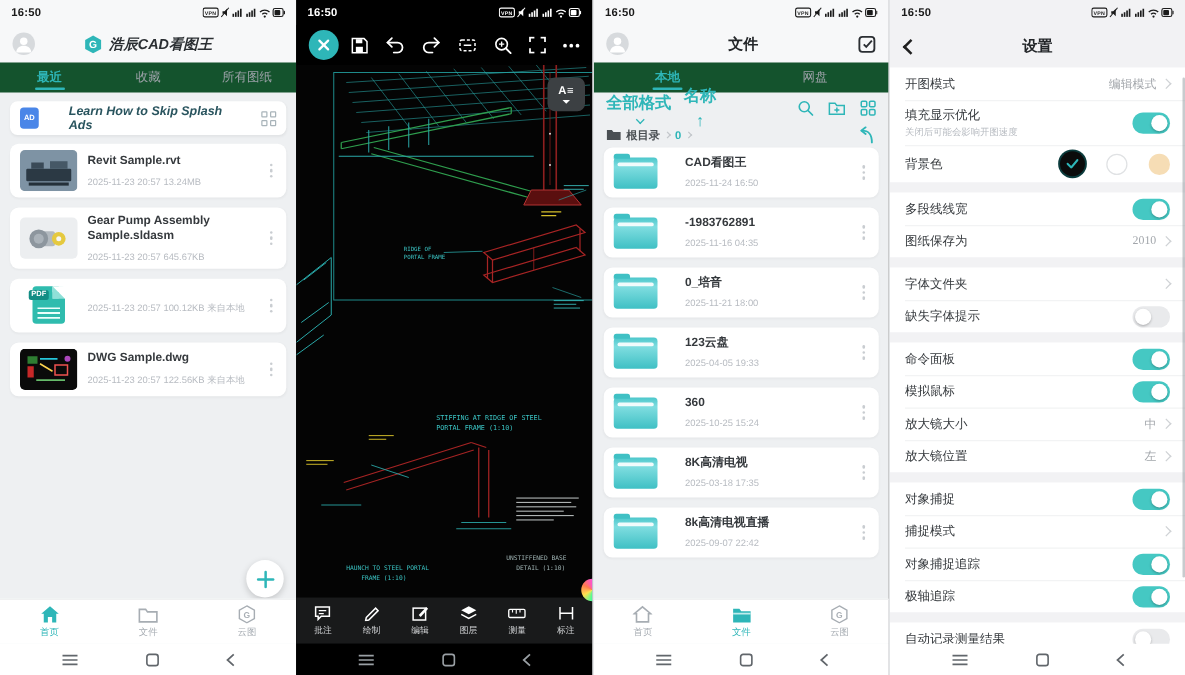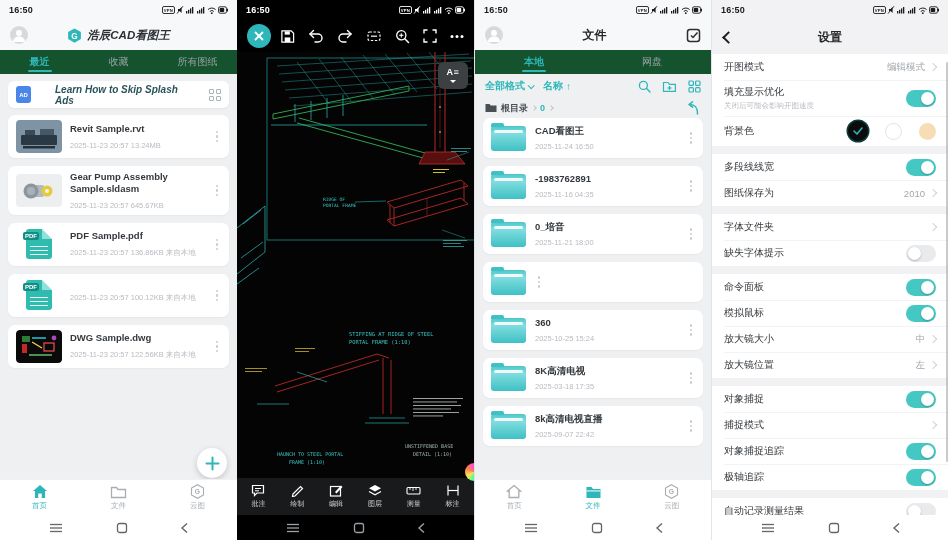--- a/index.html
+++ b/index.html
@@ -86,51 +86,51 @@
     display:flex; align-items:center; padding:0 2px; }
   .ct-item { flex:1; display:flex; flex-direction:column; align-items:center; gap:2px; }
   .ct-label { font-size:7px; color:#d4d6d8; }
   .colorwheel { position:absolute; right:-9px; bottom:34px; width:18px; height:18px; border-radius:50%;
     background:conic-gradient(#ff4fd8,#8a5bff,#37c8ff,#3bff9d,#ffe14f,#ff7a4f,#ff4fd8); }
 
   
   .p3head { height:30px; display:flex; align-items:center; padding:0 10px; background:#f7f8f9; }
   .p3title { flex:1; text-align:center; font-size:12px; font-weight:700; color:#232629; }
   .filterrow { height:24px; display:flex; align-items:center; padding:0 10px; gap:10px; color:#2eb6b8; }
-  .f-txt { font-size:10px; font-weight:600; display:flex; align-items:center; gap:3px; }
+  .f-txt { font-size:13px; font-weight:600; display:flex; align-items:center; gap:3px;flex-direction:column; }
   .chev-dn { width:5px; height:5px; border-right:1.2px solid #2eb6b8; border-bottom:1.2px solid #2eb6b8;
     transform:rotate(45deg) translateY(-1px); }
   .f-icons { margin-left:auto; display:flex; gap:11px; align-items:center; }
   .crumbrow { height:20px; display:flex; align-items:center; padding:0 10px; gap:4px; }
   .crumb-root { font-size:9px; color:#4a4f53; font-weight:600; }
   .crumb-sep { width:4px; height:4px; border-right:1.2px solid #c3c7cb; border-top:1.2px solid #c3c7cb;
     transform:rotate(45deg); }
   .crumb-cur { font-size:9px; color:#2eb6b8; font-weight:600; }
   .up-ic { margin-left:auto; }
   .foldercard { margin:0 8px 8px; background:#fff; border-radius:7px; height:40px; padding:0 8px;
-    display:flex; align-items:center; gap:9px; box-shadow:0 1px 2px rgba(0,0,0,.04); }
+    display:flex; align-items:center; gap:22px; box-shadow:0 1px 2px rgba(0,0,0,.04); }
   .folder-ic { width:35px; height:25px; border-radius:3px; position:relative; flex:0 0 auto;
     background:linear-gradient(180deg,#4cc7cb,#7fdde0 30%,#3fc0c4); }
   .folder-ic::before { content:''; position:absolute; top:-3px; left:0; width:13px; height:4px;
     border-radius:2px 2px 0 0; background:#3fc0c4; }
   .folder-ic::after { content:''; position:absolute; top:4px; left:3px; right:3px; height:3px;
     border-radius:2px; background:rgba(255,255,255,.9); }
 
   
   .p4head { height:34px; display:flex; align-items:center; padding:0 12px; background:#f2f2f4; }
   .backchev { width:9px; height:9px; border-left:2px solid #1f1f1f; border-bottom:2px solid #1f1f1f;
     transform:rotate(45deg); }
   .p4title { flex:1; text-align:center; font-size:12px; font-weight:600; color:#232629; margin-left:-9px; }
   .sgroup { background:#fff; }
   .sgap { height:8px; background:#f2f2f4; }
   .srow { min-height:26px; display:flex; align-items:center; padding:0 12px; position:relative; }
   .srow + .srow::before { content:''; position:absolute; top:0; left:12px; right:0; height:1px; background:#f2f3f4; }
   .srow .lbl { font-size:10px; color:#35393d; }
   .srow .sub { font-size:7.5px; color:#b7bbc1; margin-top:2px; }
-  .srow .right { margin-left:auto; display:flex; align-items:center; gap:5px; }
+  .srow .right { margin-left:auto; display:flex; align-items:center; gap:5px;font-family:Liberation Serif, serif; }
   .srow .val { font-size:9.5px; color:#a2a6ab; }
   .chev-r { width:6px; height:6px; border-top:1.5px solid #cfd2d5; border-right:1.5px solid #cfd2d5;
     transform:rotate(45deg); }
   .tg { width:30px; height:17px; border-radius:9px; position:relative; flex:0 0 auto; }
   .tg::after { content:''; position:absolute; top:2px; width:13px; height:13px; border-radius:50%;
     background:#fff; box-shadow:0 1px 2px rgba(0,0,0,.25); }
   .tg.tg-on { background:#45c8c3; } .tg.tg-on::after { right:2px; }
   .tg.tg-off { background:#e9eaec; } .tg.tg-off::after { left:2px; }
   .swatches { margin-left:auto; display:flex; align-items:center; gap:17px; }
   .sw { border-radius:50%; }
@@ -261,37 +261,20 @@
       <div class="fname">Gear Pump Assembly Sample.sldasm</div>
       <div class="fsub">2025-11-23 20:57  645.67KB</div>
     </div>
     <div class="kebab">
           <i></i>
           <i></i>
           <i></i>
         </div>
   </div>
 
-  <div class="filecard">
-    <div class="thumb">
-      <div class="pdf-ic">
-            <span class="pdf-tag">PDF</span>
-            <span class="lines"></span>
-          </div>
-    </div>
-    <div class="fmeta">
-      <div class="fname">PDF Sample.pdf</div>
-      <div class="fsub">2025-11-23 20:57  136.86KB 来自本地</div>
-    </div>
-    <div class="kebab">
-          <i></i>
-          <i></i>
-          <i></i>
-        </div>
-  </div>
 
   <div class="filecard">
     <div class="thumb">
       <div class="pdf-ic">
             <span class="pdf-tag">PDF</span>
             <span class="lines"></span>
           </div>
     </div>
     <div class="fmeta">
       <div class="fsub">2025-11-23 20:57  100.12KB 来自本地</div>
@@ -791,20 +774,24 @@
       <div class="fsub">2025-11-21 18:00</div>
     </div>
     <div class="kebab">
           <i></i>
           <i></i>
           <i></i>
         </div>
   </div>
   <div class="foldercard">
     <div class="folder-ic"></div>
+    <div class="fmeta">
+      <div class="fname">123云盘</div>
+      <div class="fsub">2025-04-05 19:33</div>
+    </div>
     <div class="kebab">
           <i></i>
           <i></i>
           <i></i>
         </div>
   </div>
   <div class="foldercard">
     <div class="folder-ic"></div>
     <div class="fmeta">
       <div class="fname">360</div>

